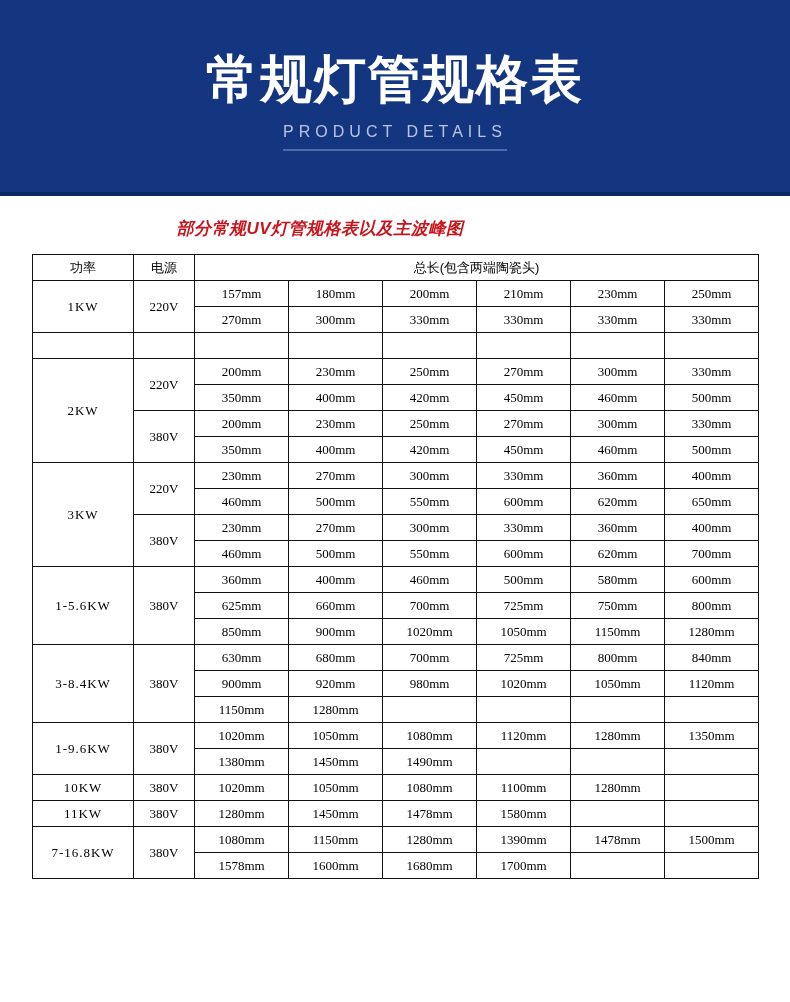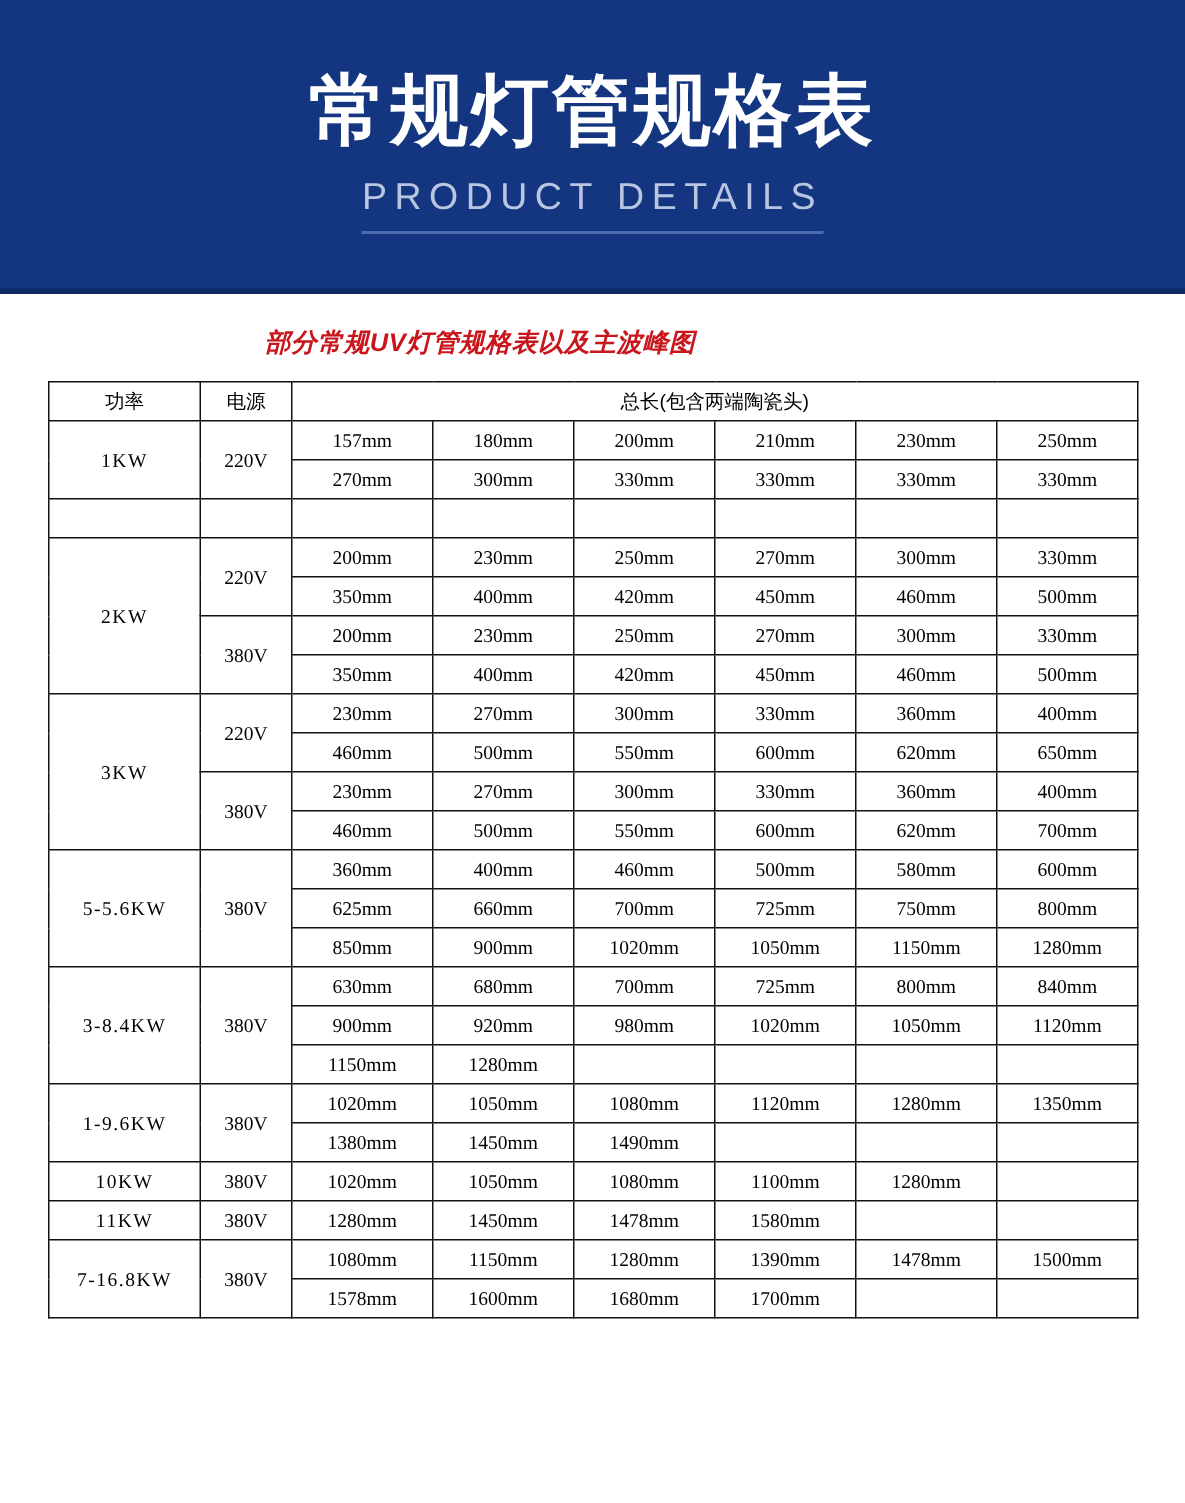--- a/index.html
+++ b/index.html
@@ -36,21 +36,21 @@
     font-family: "Liberation Sans", sans-serif;
     font-weight: bold;
     font-size: 52px;
     color: #ffffff;
     letter-spacing: 2px;
     line-height: 1.1;
     margin-top: 10px;
   }
   .banner-sub {
     font-family: "Liberation Sans", sans-serif;
-    font-size: 25px;
+    font-size: 16px;
     color: #b9c6e2;
     letter-spacing: 5px;
     margin-top: 14px;
     padding-bottom: 8px;
     border-bottom: 2px solid #4e6cab;
   }
   .section-title {
     text-align: center;
     font-family: "Liberation Sans", sans-serif;
     font-weight: bold;
@@ -226,21 +226,21 @@
           </tr>
           <tr class="tall">
             <td class="mm">460mm</td>
             <td class="mm">500mm</td>
             <td class="mm">550mm</td>
             <td class="mm">600mm</td>
             <td class="mm">620mm</td>
             <td class="mm">700mm</td>
           </tr>
           <tr>
-            <td class="pw" rowspan="3">5-5.6KW</td>
+            <td class="pw" rowspan="3">1-5.6KW</td>
             <td class="vt" rowspan="3">380V</td>
             <td class="mm">360mm</td>
             <td class="mm">400mm</td>
             <td class="mm">460mm</td>
             <td class="mm">500mm</td>
             <td class="mm">580mm</td>
             <td class="mm">600mm</td>
           </tr>
           <tr>
             <td class="mm">625mm</td>

